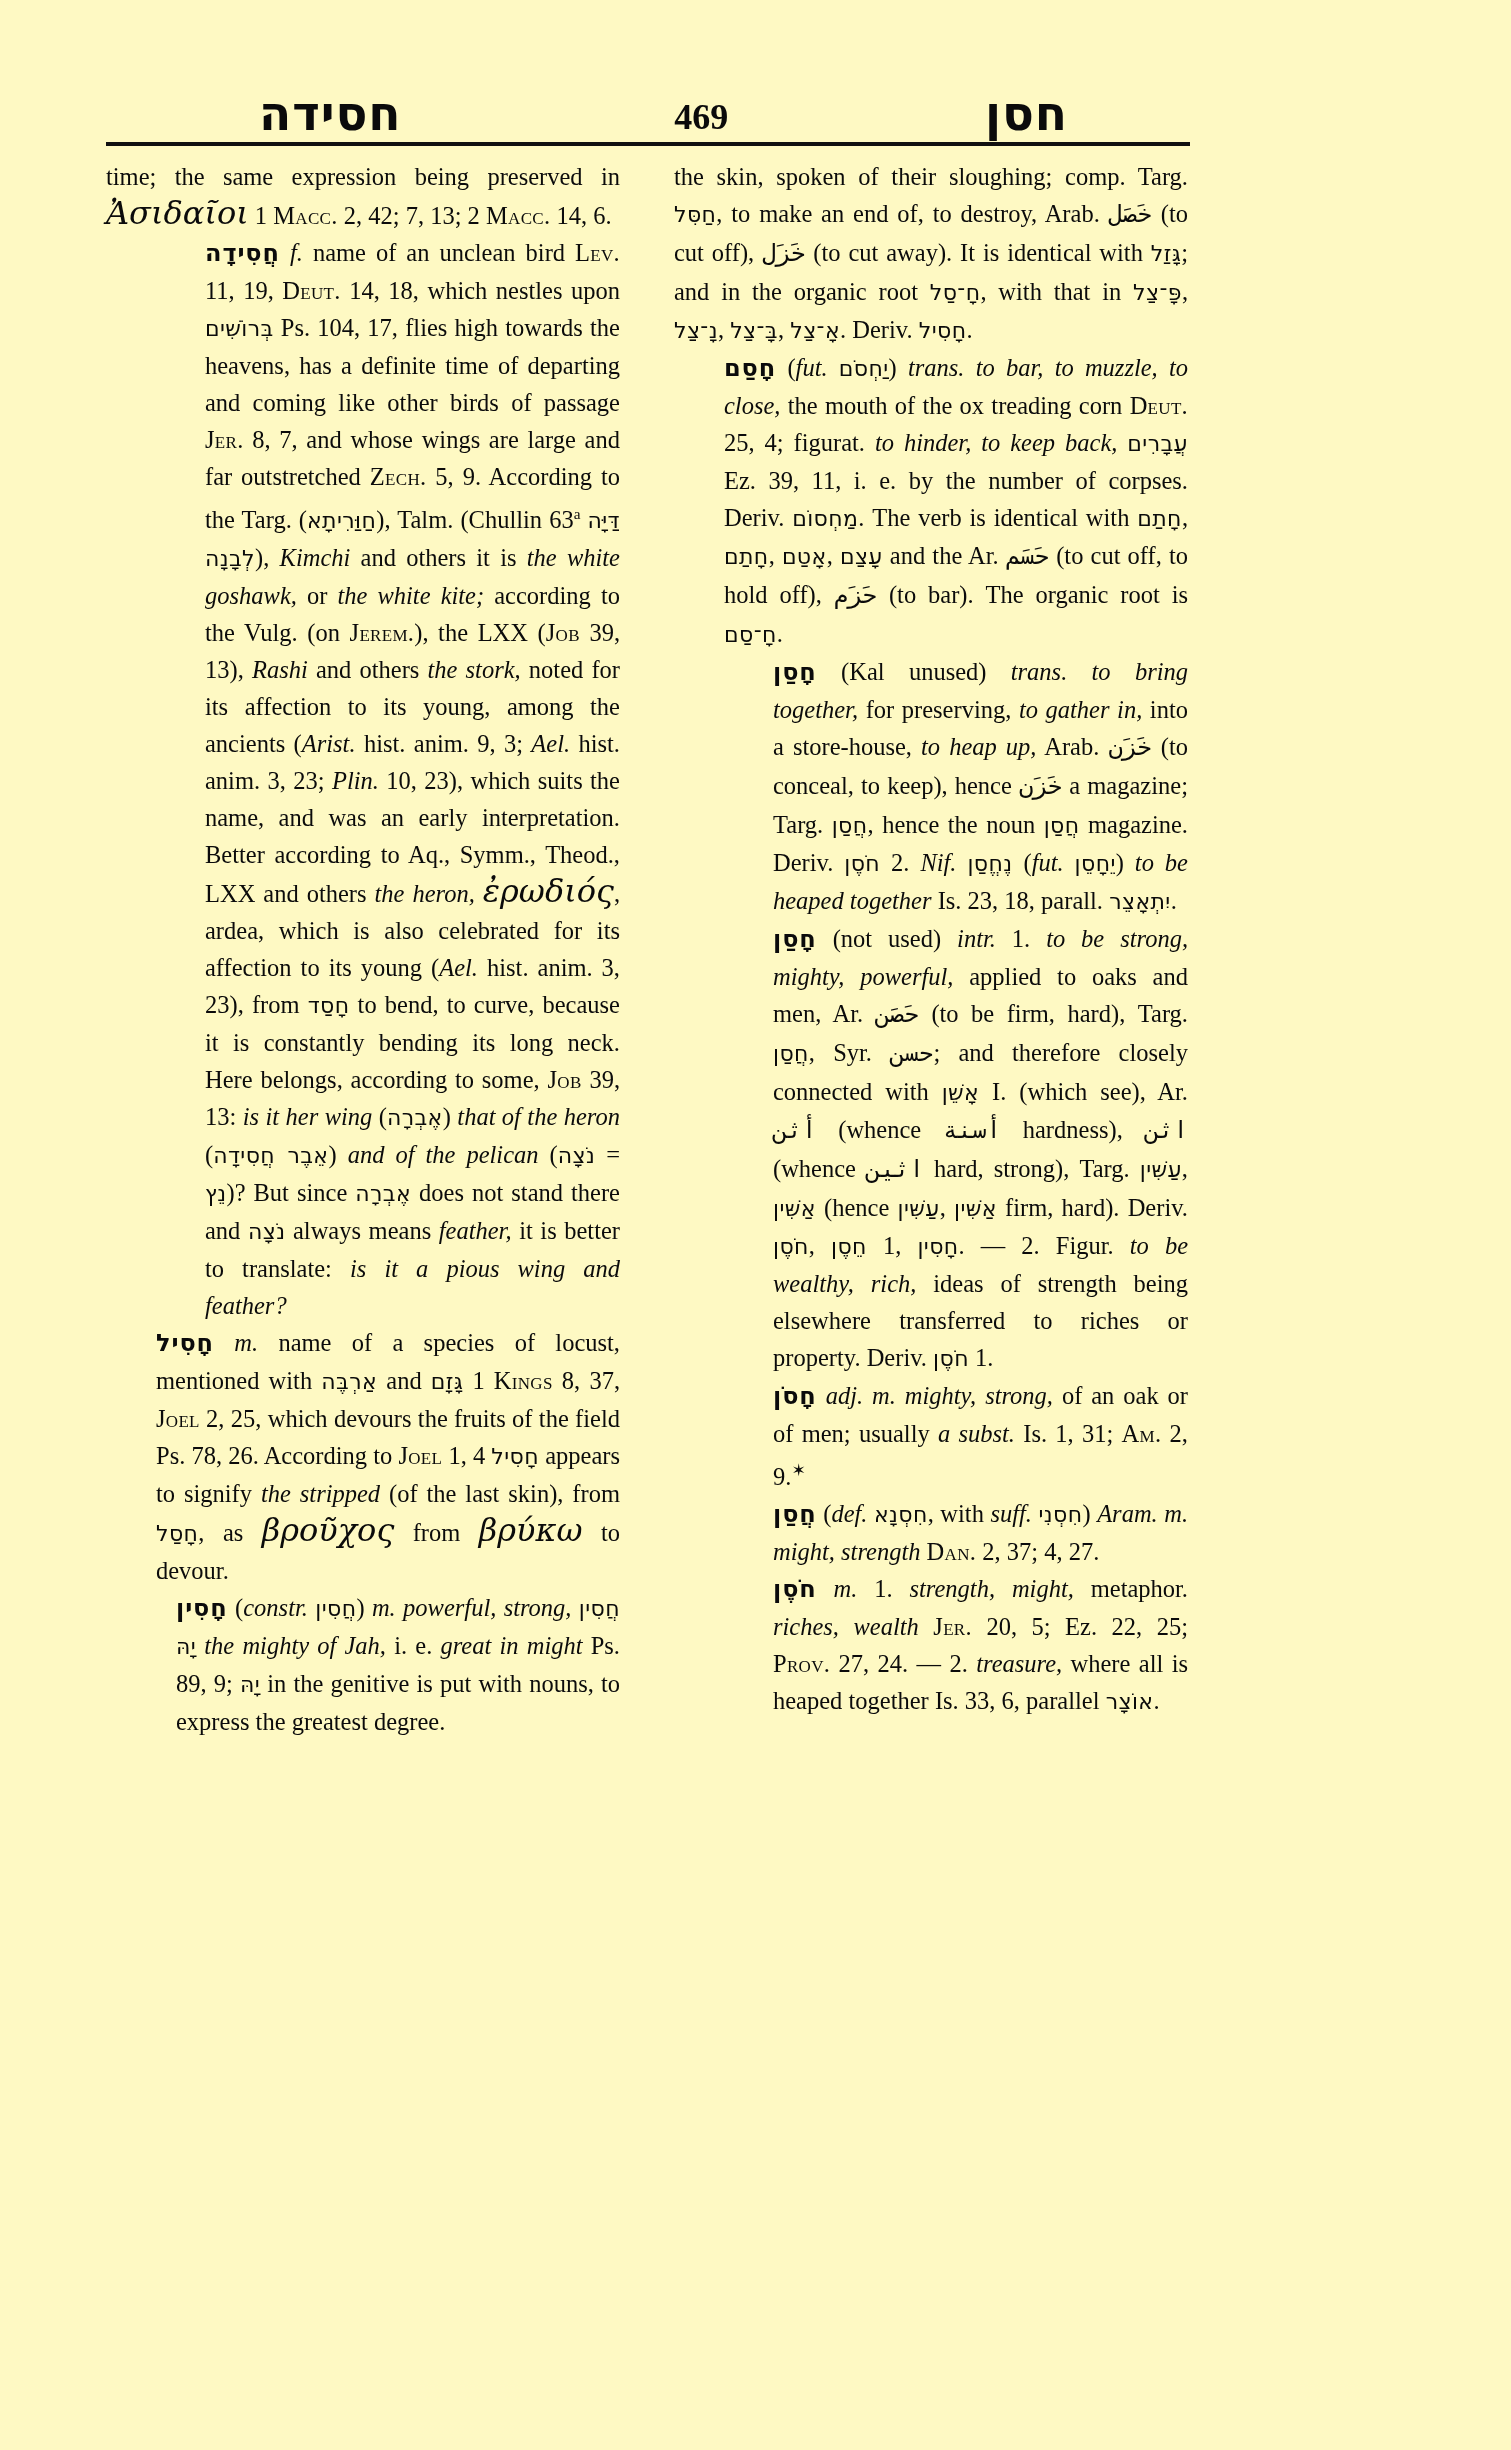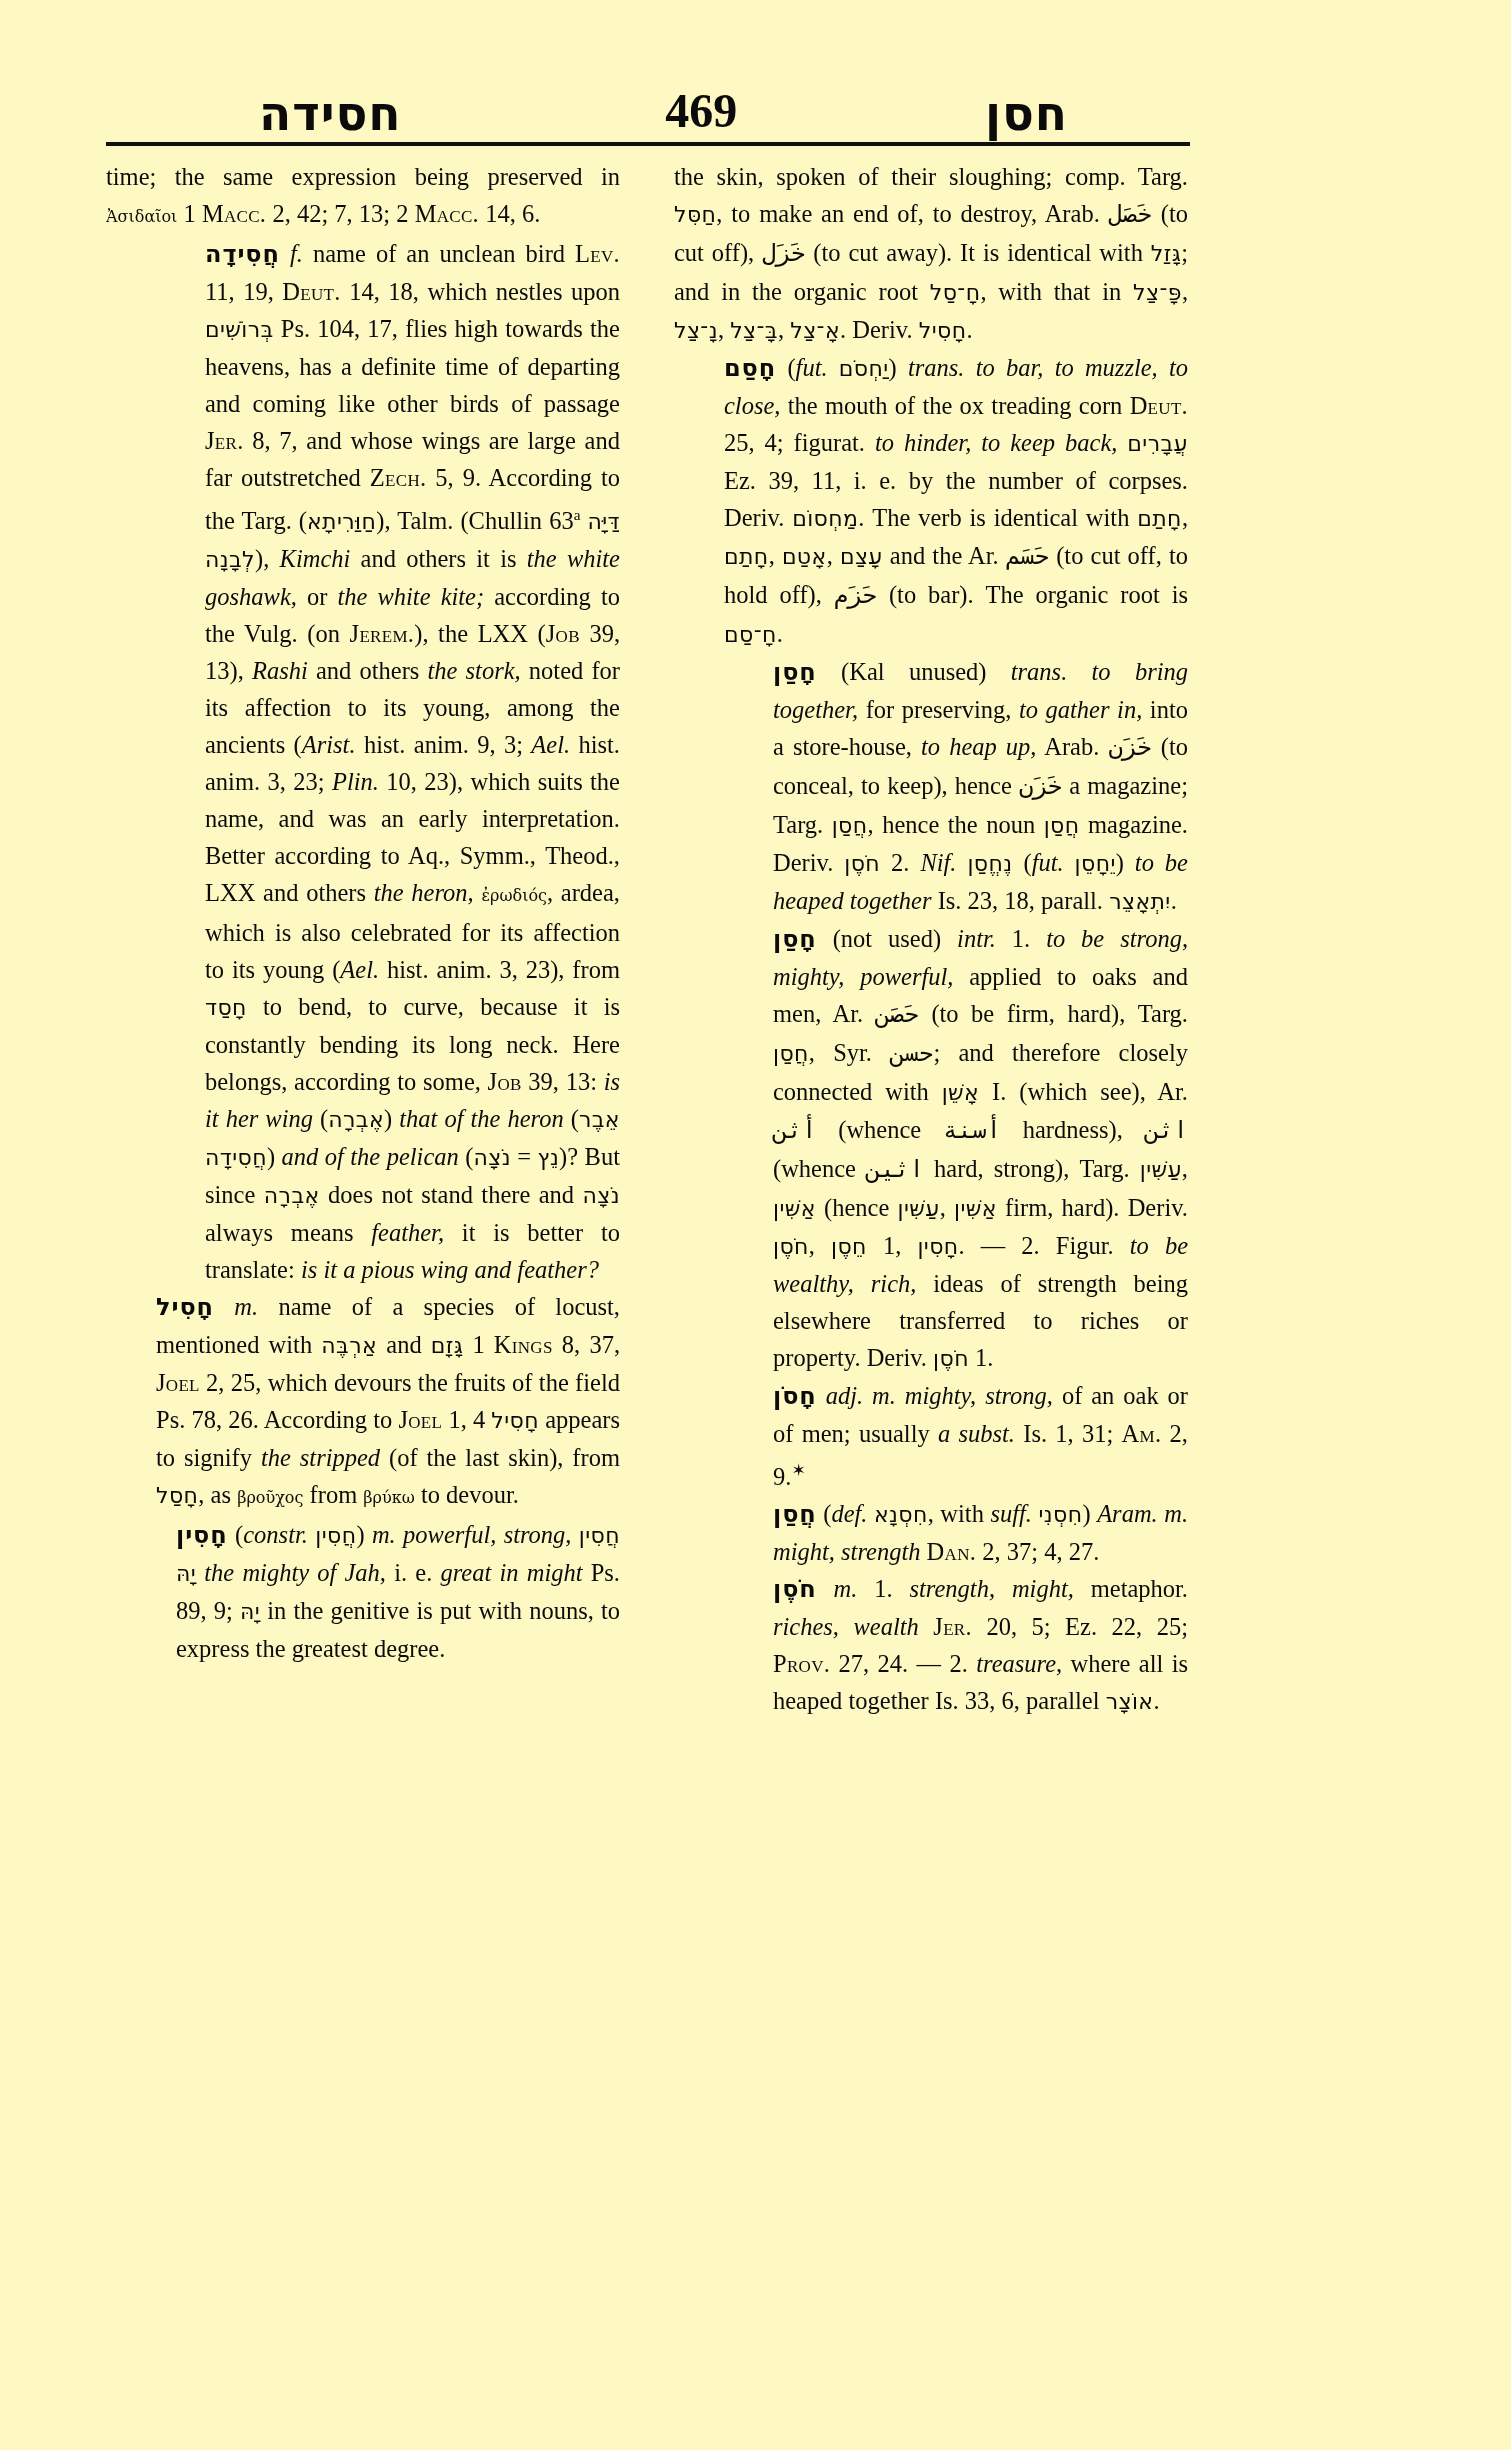--- a/index.html
+++ b/index.html
@@ -39,21 +39,21 @@
     font-weight: 700;
     font-size: 47px;
     line-height: 1;
     letter-spacing: 0.9px;
     direction: rtl;
     unicode-bidi: bidi-override;
   }
   .rh-left { padding-left: 153px; }
   .rh-right { padding-right: 117px; }
   .rh-folio {
-    font-size: 48px;
+    font-size: 36px;
     font-weight: 700;
     font-family: "Liberation Serif", serif;
     line-height: 1;
     padding-bottom: 1.8px;
     margin-left: 16px;
   }
   .head-rule {
     position: absolute;
     left: 106px;
     top: 142px;
@@ -107,21 +107,22 @@
     letter-spacing: 0.9px;
   }
   .arab {
     font-family: Liberation Mono, monospace;
     direction: rtl;
     unicode-bidi: isolate;
     font-size: 24px;
   }
   .grk {
     font-family: "DejaVu Serif", serif;
-    font-size: 16px;
+    font-style: italic;
+    font-size: 32px;
   }
   .it { font-style: italic; }
   .sc {
     font-variant: small-caps;
     letter-spacing: 0.3px;
   }
   .sup { font-size: 0.62em; vertical-align: super; }
   .star { font-size: 0.7em; vertical-align: super; }
 </style>
 </head>

